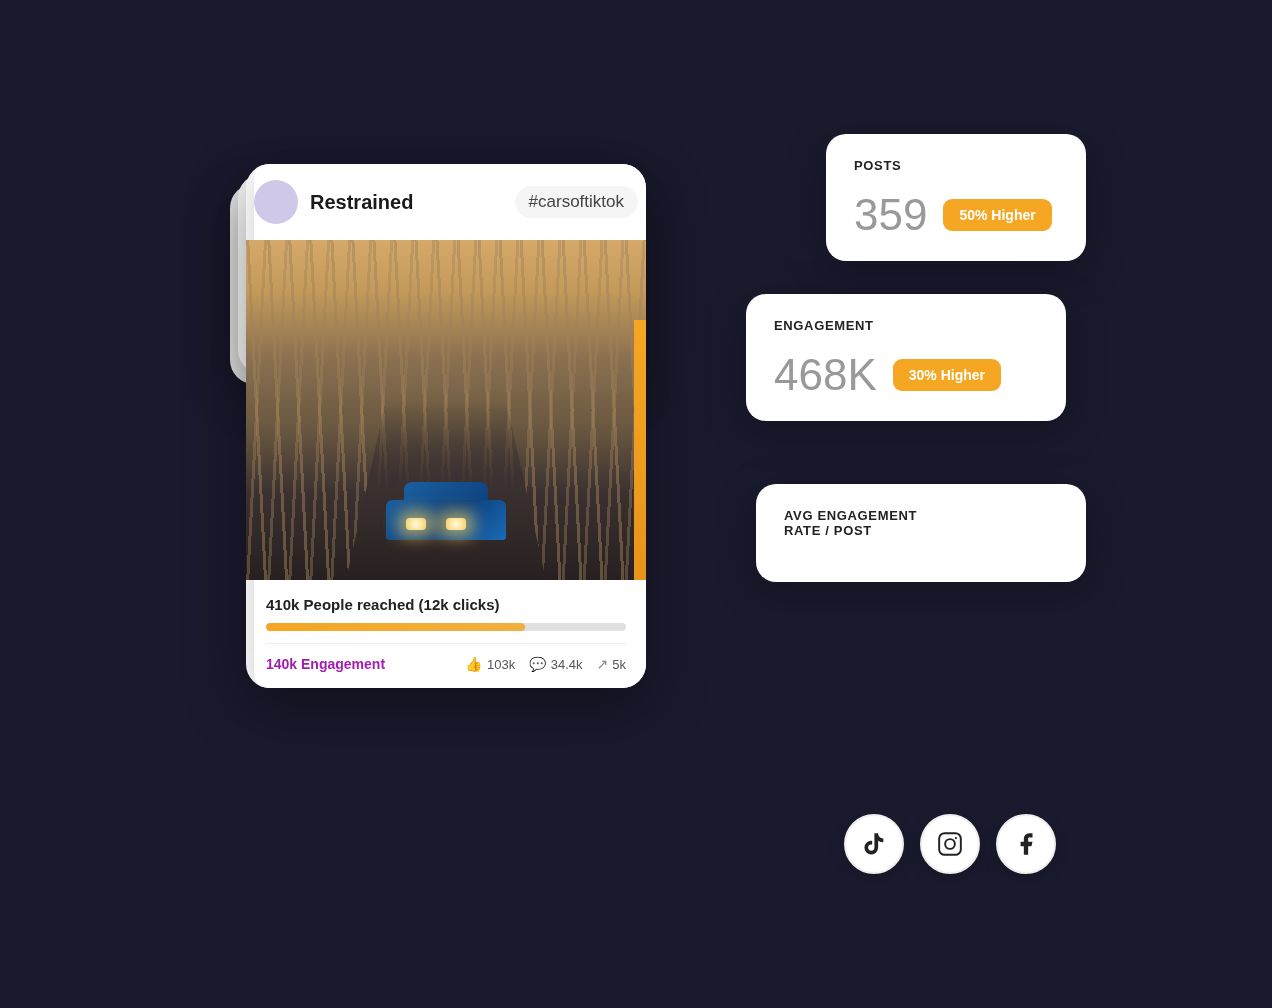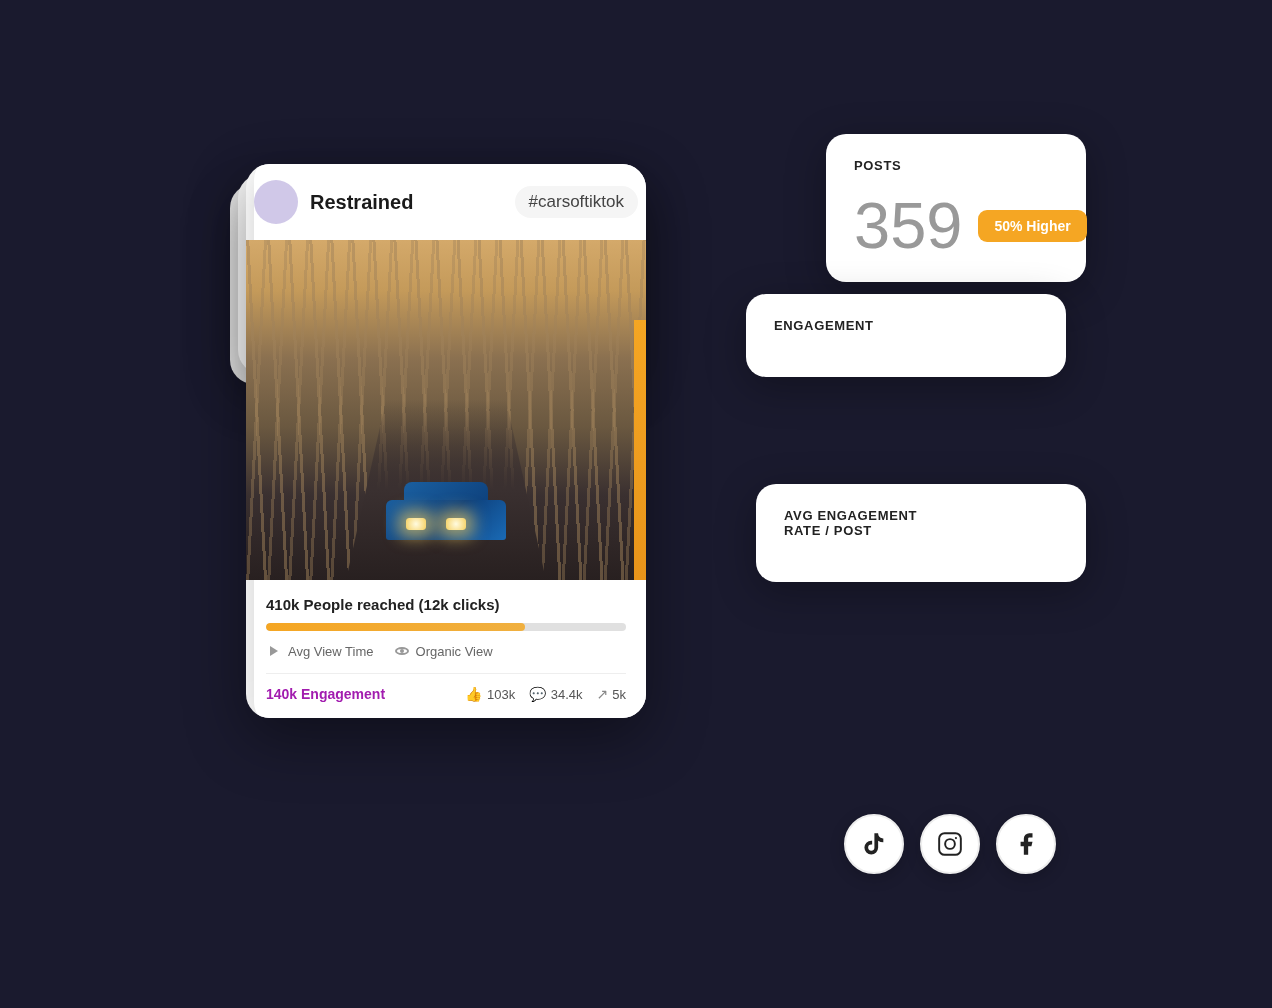--- a/index.html
+++ b/index.html
@@ -352,21 +352,21 @@
       text-transform: uppercase;
     }
 
     .stat-value-row {
       display: flex;
       align-items: center;
       gap: 16px;
     }
 
     .stat-value {
-      font-size: 65px;
+      font-size: 44px;
       font-weight: 300;
       color: #999;
       line-height: 1;
     }
 
     .stat-badge {
       padding: 8px 16px;
       border-radius: 8px;
       font-size: 14px;
       font-weight: 700;
@@ -462,34 +462,20 @@
           <div class="headlight"></div>
         </div>
       </div>
       <div class="orange-bar"></div>
     </div>
 
     <div class="card-content">
       <div class="reach-text">410k People reached (12k clicks)</div>
       <div class="progress-bar-container">
         <div class="progress-bar-fill"></div>
-      </div>
-      <div class="metrics-row">
-        <div class="metric-item">
-          <div class="metric-icon">
-            <div class="icon-play"></div>
-          </div>
-          <span>Avg View Time</span>
-        </div>
-        <div class="metric-item">
-          <div class="metric-icon">
-            <div class="icon-eye"></div>
-          </div>
-          <span>Organic View</span>
-        </div>
       </div>
       <div class="divider"></div>
       <div class="engagement-row">
         <span class="engagement-label">140k Engagement</span>
         <div class="engagement-stats">
           <div class="stat-item">
             <span class="stat-icon">👍</span>
             <span>103k</span>
           </div>
           <div class="stat-item">
@@ -510,20 +496,24 @@
     <div class="stat-card stat-card-posts">
       <div class="stat-label">POSTS</div>
       <div class="stat-value-row">
         <span class="stat-value">359</span>
         <span class="stat-badge badge-orange">50% Higher</span>
       </div>
     </div>
 
     <div class="stat-card stat-card-engagement">
       <div class="stat-label">ENGAGEMENT</div>
+      <div class="stat-value-row">
+        <span class="stat-value">468K</span>
+        <span class="stat-badge badge-orange">30% Higher</span>
+      </div>
     </div>
 
     <div class="stat-card stat-card-avg">
       <div class="stat-label">
         <span>AVG ENGAGEMENT</span><br>
         <span>RATE / POST</span>
       </div>
     </div>
 
   </div>

